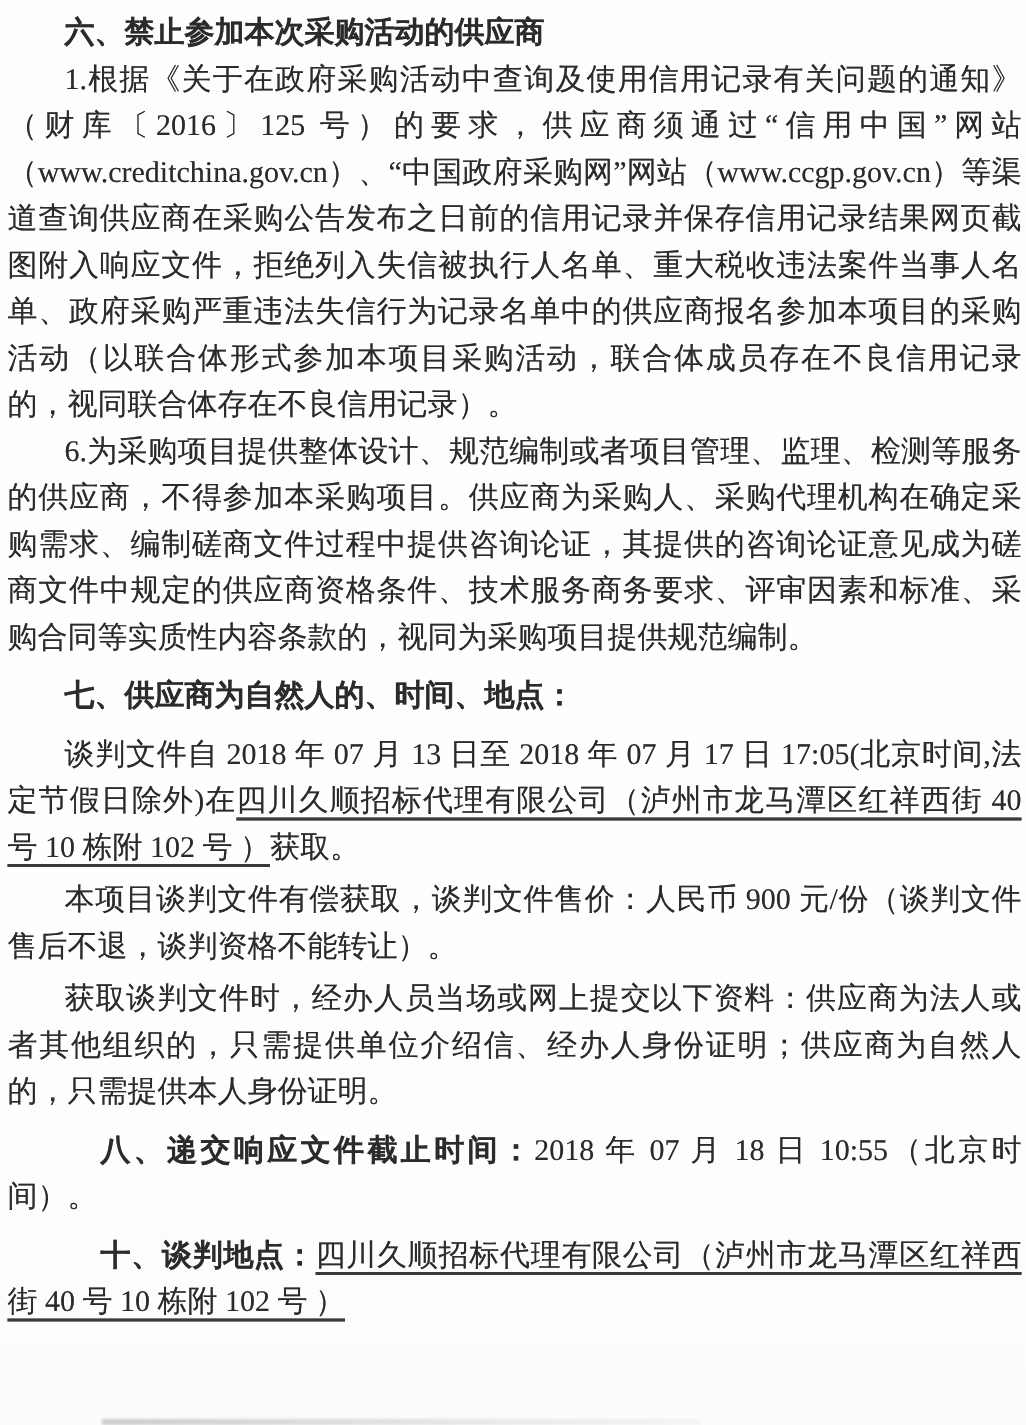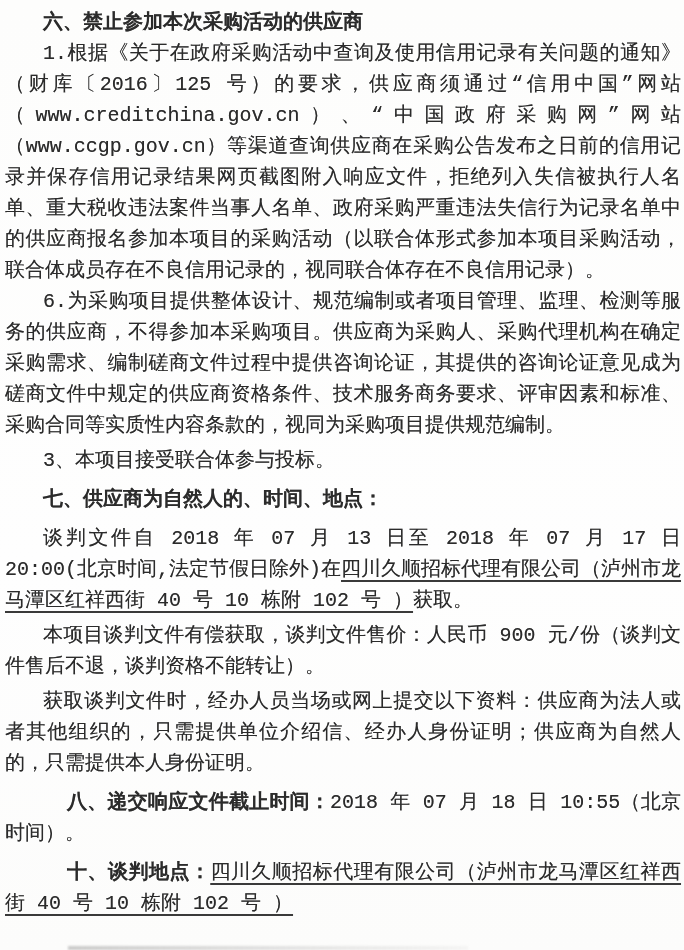--- a/index.html
+++ b/index.html
@@ -9,21 +9,21 @@
   }
   .page {
     position: relative;
     width: 684px;
     height: 950px;
     margin: 0;
     background: linear-gradient(180deg, #fdfdfc 0%, #fefefe 60%, #fcfcfb 100%);
     overflow: hidden;
     box-sizing: border-box;
     padding: 7px 3px 0 5px;
-    font-family: Liberation Mono, monospace;
+    font-family: Liberation Serif, serif;
     font-size: 20px;
     line-height: 31px;
     color: #2b2b2b;
     text-align: justify;
     
     text-shadow: 0 0 0.4px rgba(40,40,40,0.55);
   }
   .page p {
     margin: 0;
     text-indent: 38px;
@@ -55,25 +55,24 @@
 <body>
 
 <div class="page">
 
   <p class="heading">六、禁止参加本次采购活动的供应商</p>
 
   <p>1.根据《关于在政府采购活动中查询及使用信用记录有关问题的通知》（财库〔2016〕125 号）的要求，供应商须通过“信用中国”网站（www.creditchina.gov.cn）、“中国政府采购网”网站（www.ccgp.gov.cn）等渠道查询供应商在采购公告发布之日前的信用记录并保存信用记录结果网页截图附入响应文件，拒绝列入失信被执行人名单、重大税收违法案件当事人名单、政府采购严重违法失信行为记录名单中的供应商报名参加本项目的采购活动（以联合体形式参加本项目采购活动，联合体成员存在不良信用记录的，视同联合体存在不良信用记录）。</p>
 
   <p>6.为采购项目提供整体设计、规范编制或者项目管理、监理、检测等服务的供应商，不得参加本采购项目。供应商为采购人、采购代理机构在确定采购需求、编制磋商文件过程中提供咨询论证，其提供的咨询论证意见成为磋商文件中规定的供应商资格条件、技术服务商务要求、评审因素和标准、采购合同等实质性内容条款的，视同为采购项目提供规范编制。</p>
 
-  <p class="mt4">3、本项目接受联合体参与投标。</p>
 
   <p class="heading mt8">七、供应商为自然人的、时间、地点：</p>
 
-  <p class="mt8"><span>谈判文件自 2018 年 07 月 13 日至 2018 年 07 月 17 日 20:00(北京时间,法定节假日除外)在</span><span class="u">四川久顺招标代理有限公司（泸州市龙马潭区红祥西街 40 号 10 栋附 102 号 ）</span><span>获取。</span></p>
+  <p class="mt8"><span>谈判文件自 2018 年 07 月 13 日至 2018 年 07 月 17 日 17:05(北京时间,法定节假日除外)在</span><span class="u">四川久顺招标代理有限公司（泸州市龙马潭区红祥西街 40 号 10 栋附 102 号 ）</span><span>获取。</span></p>
 
   <p class="mt4">本项目谈判文件有偿获取，谈判文件售价：人民币 900 元/份（谈判文件售后不退，谈判资格不能转让）。</p>
 
   <p class="mt4">获取谈判文件时，经办人员当场或网上提交以下资料：供应商为法人或者其他组织的，只需提供单位介绍信、经办人身份证明；供应商为自然人的，只需提供本人身份证明。</p>
 
   <p class="mt8"><span class="label-bold">八、递交响应文件截止时间：</span><span>2018 年 07 月 18 日 10:55（北京时间）。</span></p>
 
 
   <p class="mt8"><span class="label-bold">十、谈判地点：</span><span class="u">四川久顺招标代理有限公司（泸州市龙马潭区红祥西街 40 号 10 栋附 102 号 ）</span></p>
 

